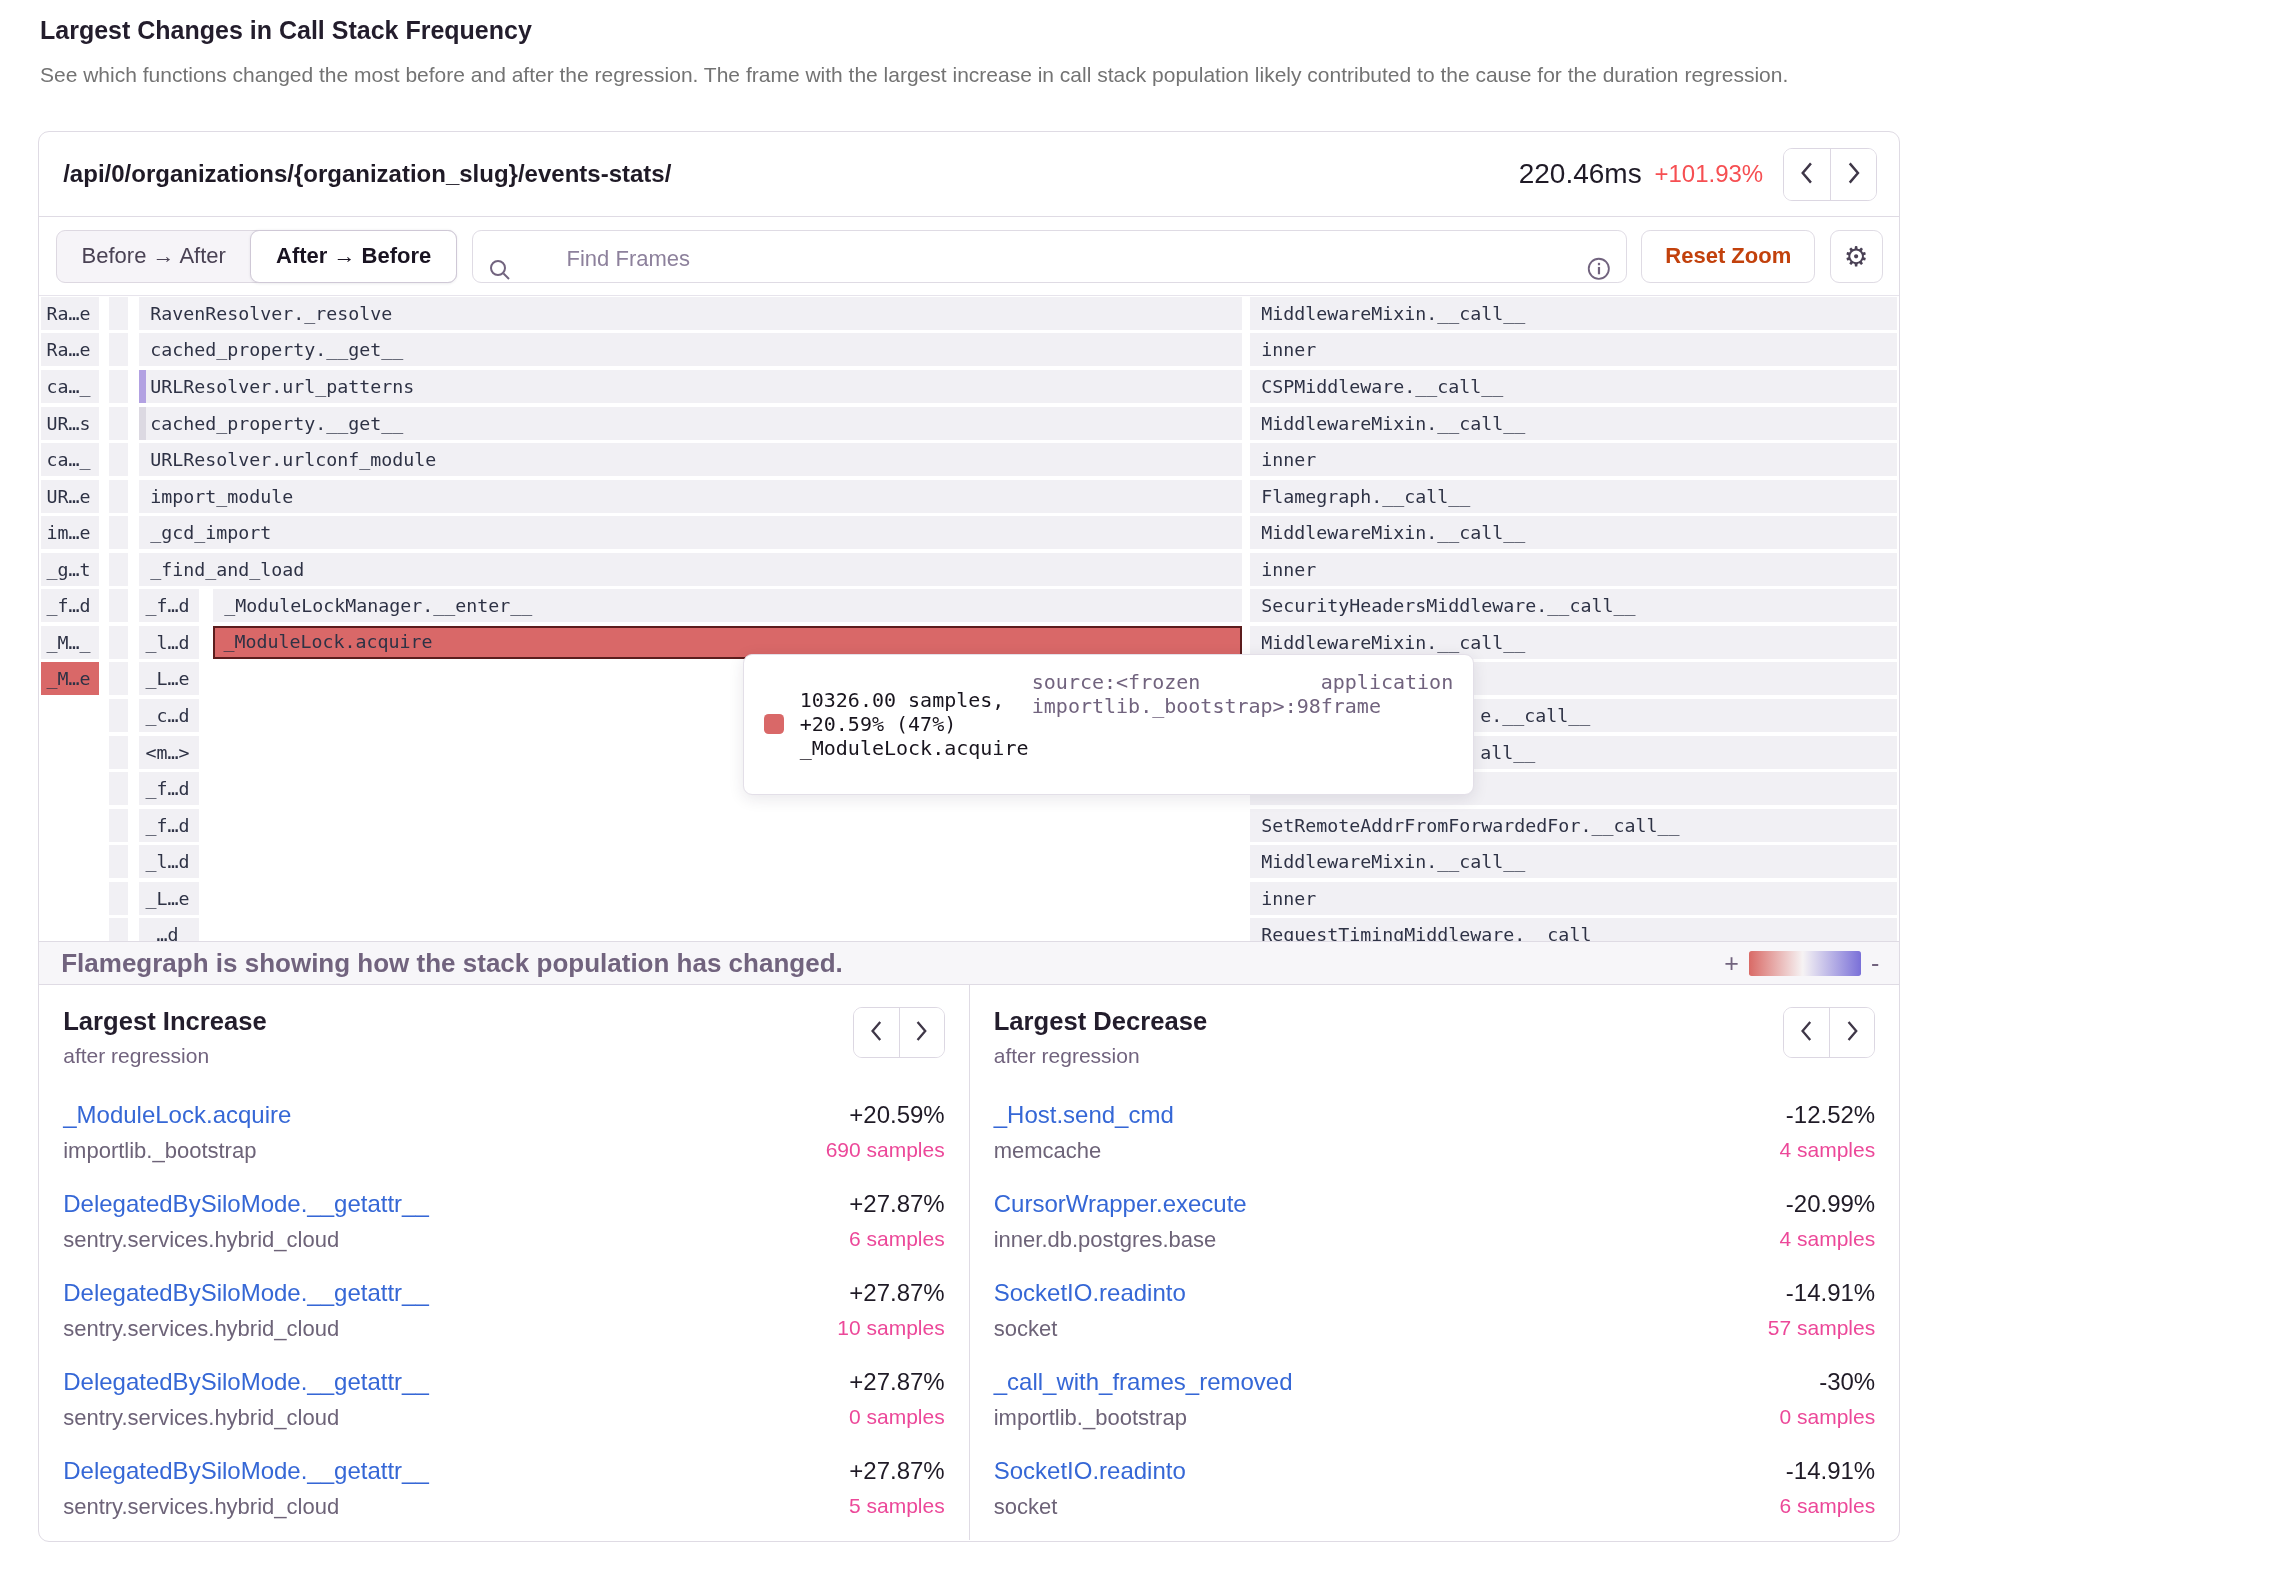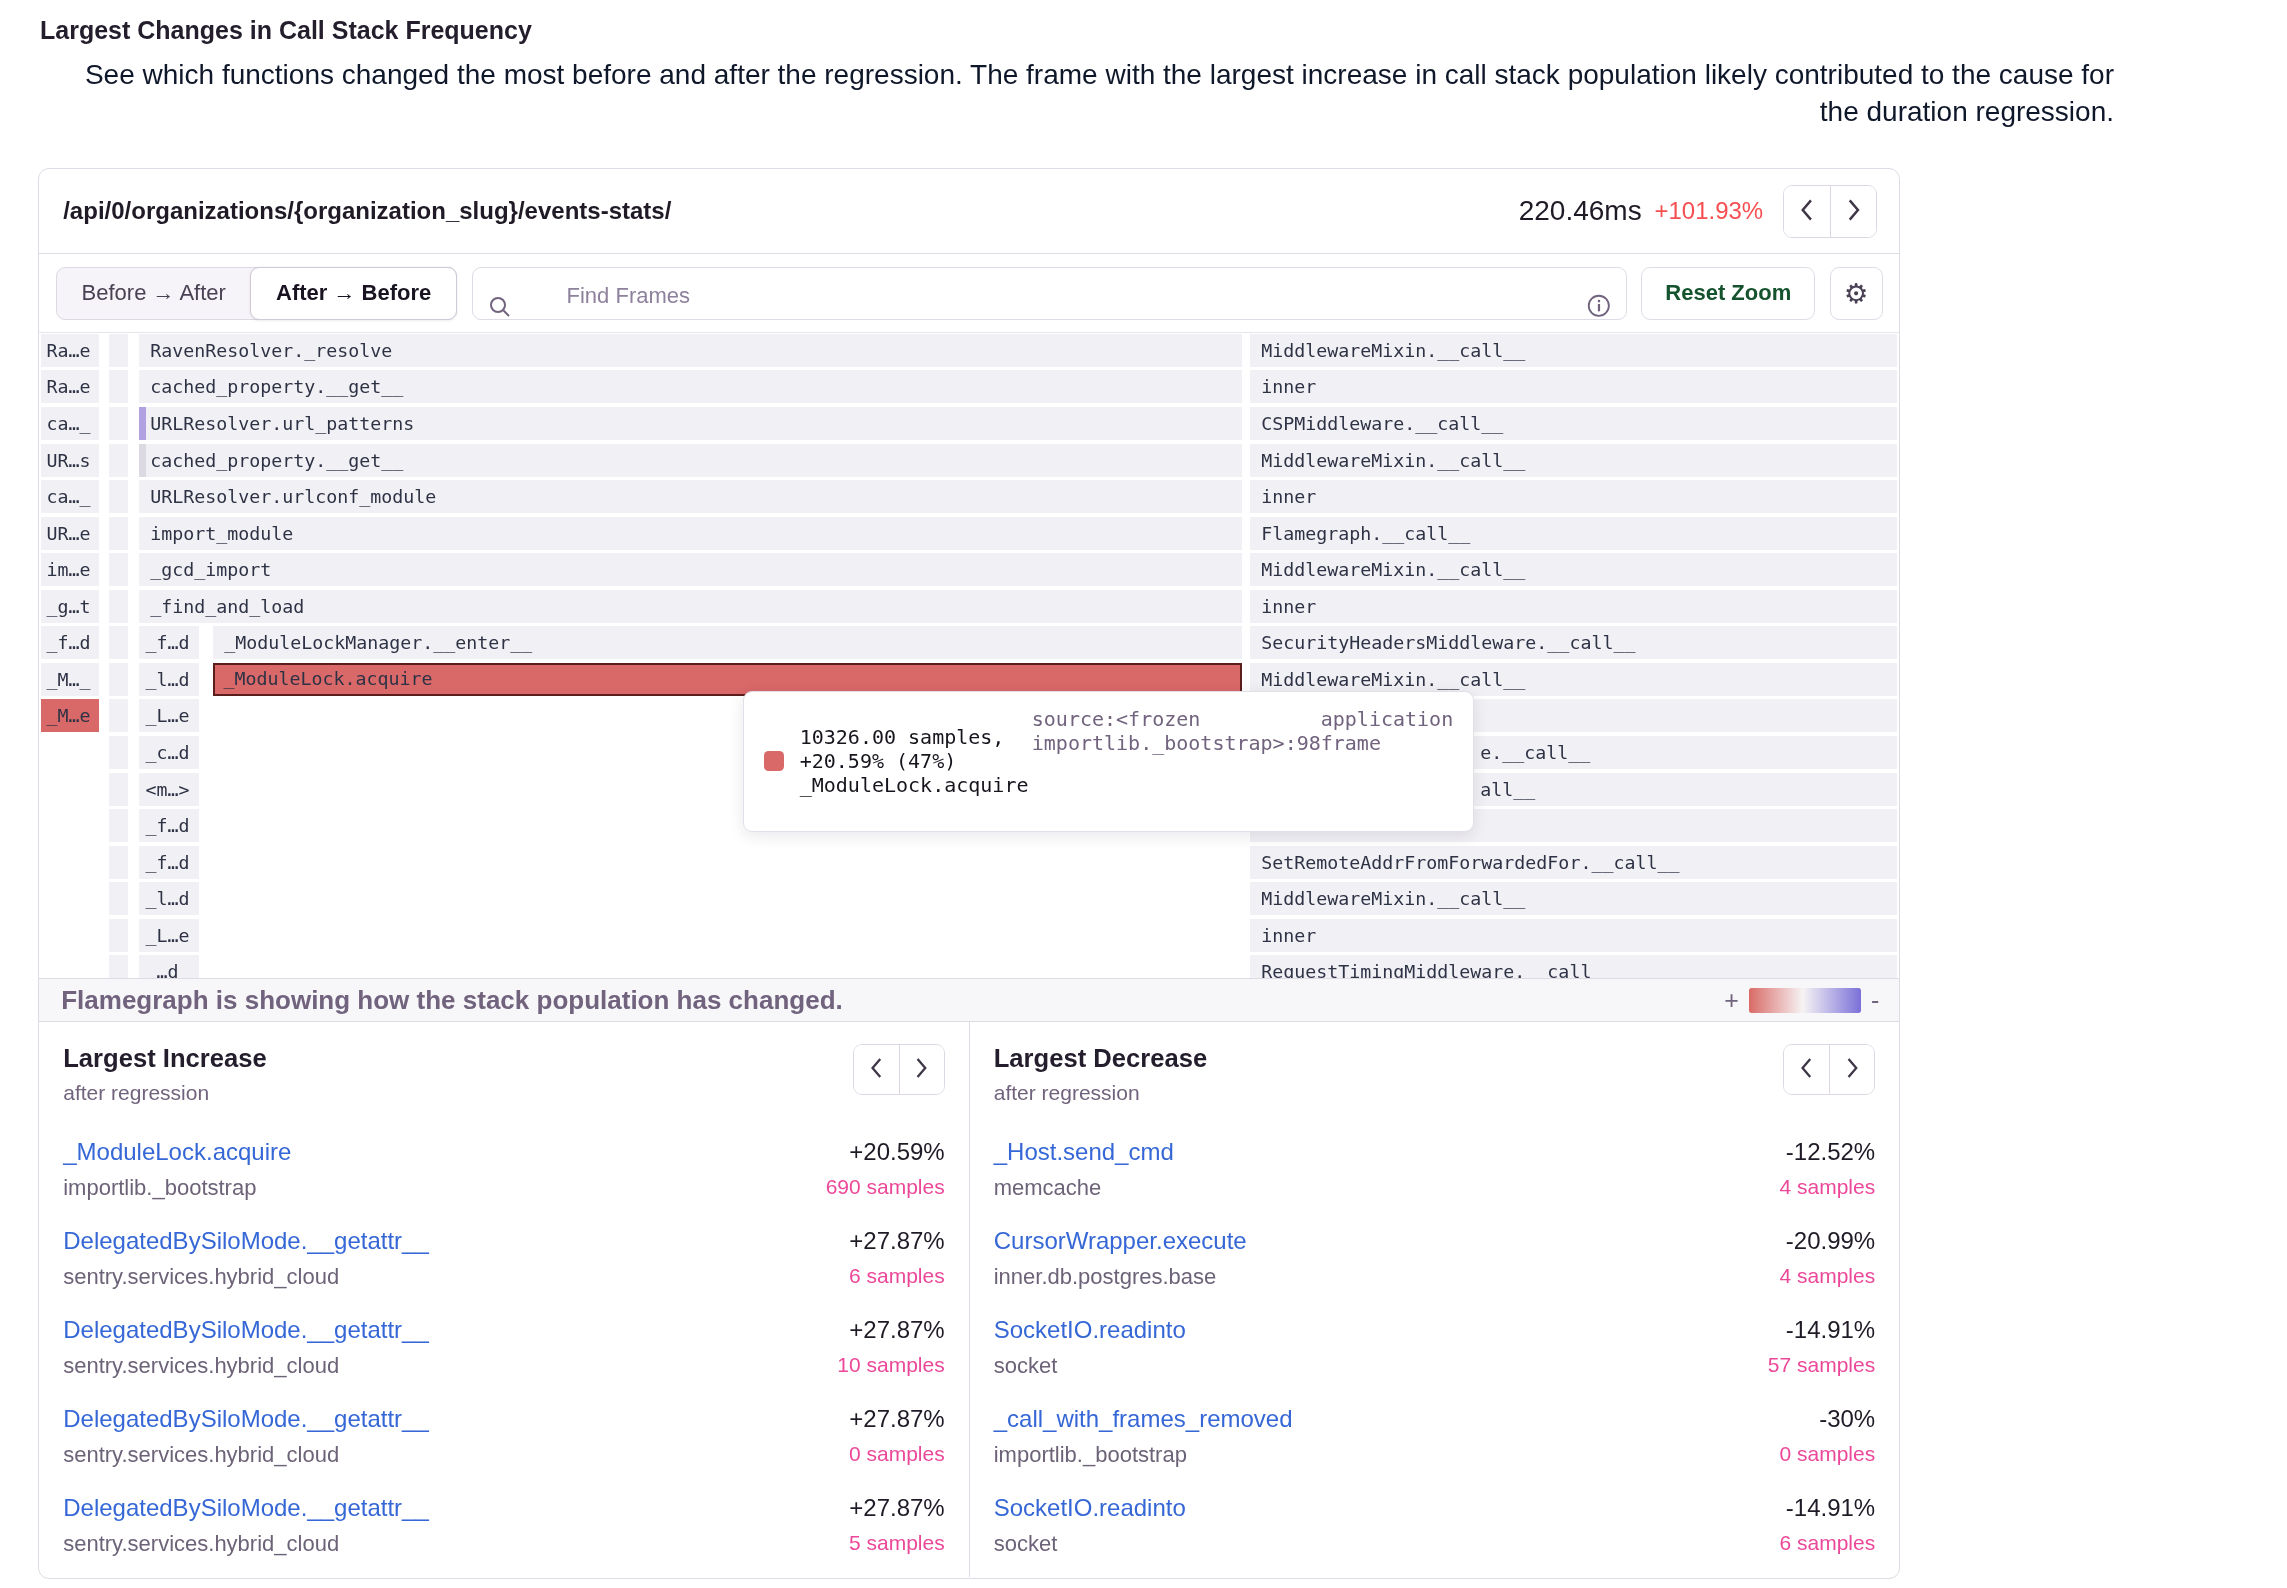--- a/index.html
+++ b/index.html
@@ -1,20 +1,20 @@
 <!DOCTYPE html>
 <html style="font-size:14.6px"><head>
 <meta charset="utf-8">
 <style>
   * { margin:0; padding:0; box-sizing:border-box; }
   html,body { width:2288px; height:1588px; background:#fff; font-family:"Liberation Sans",sans-serif; color:#262130; }
   .page { padding:16.4px 0 0 40px; }
 
   .page-title { font-size:25px; font-weight:bold; color:#231d2c; }
-  .page-desc { font-size:28px; line-height:37px; color:#0f172a; width:2074px; margin-top:11px;text-align:right; }
+  .page-desc { font-size:21px; line-height:37px; color:#737373; width:2074px; margin-top:11px; }
 
   .panel { margin-top:38px; margin-left:-1.8px; width:1862px; height:1411px; border:0.9px solid #dfdbe4; border-radius:11px; position:relative; overflow:hidden; background:#fff; }
 
   
   .panel-header { height:85px; border-bottom:0.9px solid #dfdbe4; display:flex; align-items:center; padding:0 22px 0 24px; }
   .endpoint { flex:1; font-size:24px; font-weight:bold; color:#1f1a26; }
   .duration { font-size:28px; color:#1f1a26; }
   .change-pct { font-size:24px; color:#f64f52; margin-left:12.8px; }
 
   .navgroup { display:inline-flex; border:0.9px solid #dcd7e2; border-radius:9.1px; overflow:hidden; margin-left:20px; background:#fff; }
@@ -27,21 +27,21 @@
   .toggle { display:flex; align-items:center; border:0.9px solid #ddd8e1; background:#f6f4f8; border-radius:9.1px; height:53px; }
   .seg { font-family:"Liberation Sans",sans-serif; border:0; background:transparent; height:51px; padding:0 25px; font-size:22px; color:#4a4254; cursor:pointer; border-radius:9.1px; }
   .seg.active { background:#fff; border:0.9px solid #cfc8d6; font-weight:bold; color:#191321; margin:-0.9px; height:53px; box-shadow:0 0.9px 2.7px rgba(30,20,50,.08); }
 
   .searchbox { flex:1; height:53px; border:0.9px solid #dfdbe4; border-radius:9.1px; display:flex; align-items:flex-end; position:relative; background:#fff;gap:44px; }
   .searchbox svg.mag { margin:0 11px 0 14.6px; }
   .searchbox input { flex:1; border:0; outline:0; font-size:22px; color:#262130; background:transparent; font-family:"Liberation Sans",sans-serif; height:46px; }
   .searchbox input::placeholder { color:#8d819c; }
   .info-ic { margin-right:14.6px; flex:0 0 auto; }
 
-  .btn { height:53px; background:#fff; border:0.9px solid #dfdbe4; border-radius:9.1px; font-size:22px; font-weight:bold; color:#14532d; padding:0 23px; cursor:pointer; font-family:"Liberation Sans",sans-serif; }
+  .btn { height:53px; background:#fff; border:0.9px solid #dfdbe4; border-radius:9.1px; font-size:22px; font-weight:bold; color:#c2410c; padding:0 23px; cursor:pointer; font-family:"Liberation Sans",sans-serif; }
   .btn.icon-btn { width:53px; padding:0; font-weight:normal; font-size:27.4px; color:#4a4155; font-family:"DejaVu Sans",sans-serif; line-height:1; }
 
   
   .flamegraph { position:relative; height:645px; background:#fff; overflow:hidden; }
   .fg-row { position:absolute; left:0; right:0; height:33px; }
   .cell { position:absolute; top:0; bottom:0; background:#f1f0f4; font-family:"DejaVu Sans Mono","Liberation Mono",monospace; font-size:18.3px; line-height:33px; color:#2e3245; white-space:nowrap; overflow:hidden; padding:0 11px; }
   .col-a { left:1.8px;  width:58px; padding:0 5.5px; }
   .col-b { left:70px; width:19px; padding:0; }
   .col-c { left:100px; width:60px; padding:0 6.4px; }
   .col-m { left:100px; width:1103px; }

